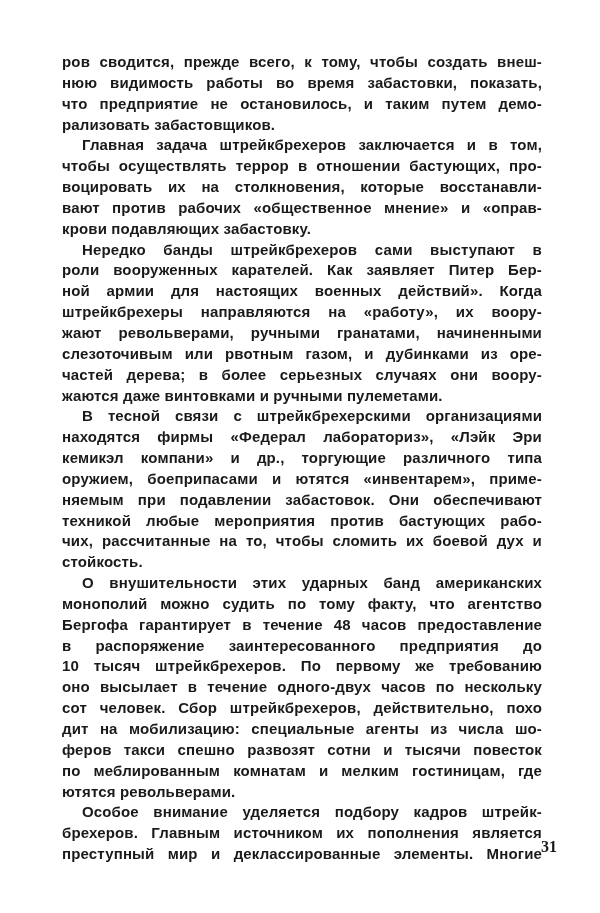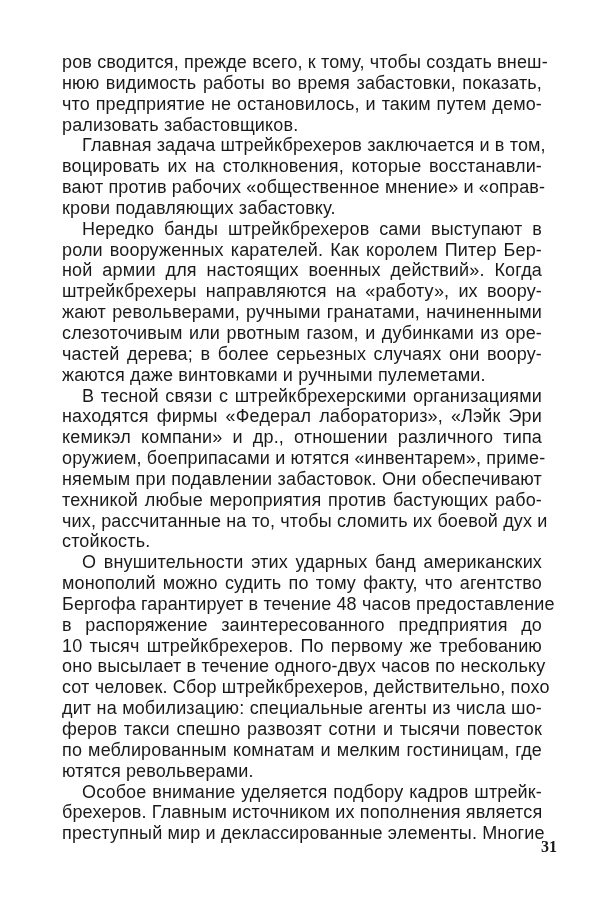--- a/index.html
+++ b/index.html
@@ -18,25 +18,26 @@
     .page {
       position: absolute;
       left: 62px;
       top: 52px;
       width: 480px;
     }
     .line {
       display: block;
       height: 20.85px;
       line-height: 20.85px;
-      font-size: 18px;
+      font-size: 15px;
       white-space: nowrap;
       text-align: justify;
       text-align-last: justify;
       letter-spacing: 0.15px;
+      font-weight: bold;
     }
     .line.indent {
       padding-left: 20px;
     }
     .line.last {
       text-align-last: left;
     }
     .page-number {
       position: absolute;
       left: 522px;
@@ -55,40 +56,41 @@
 
   <div>
     <span class="line">ров сводится, прежде всего, к тому, чтобы создать внеш-</span>
     <span class="line">нюю видимость работы во время забастовки, показать,</span>
     <span class="line">что предприятие не остановилось, и таким путем демо-</span>
     <span class="line last">рализовать забастовщиков.</span>
   </div>
 
   <div>
     <span class="line indent">Главная задача штрейкбрехеров заключается и в том,</span>
+    <span class="line">чтобы осуществлять террор в отношении бастующих, про-</span>
     <span class="line">воцировать их на столкновения, которые восстанавли-</span>
     <span class="line">вают против рабочих «общественное мнение» и «оправ-</span>
     <span class="line last">крови подавляющих забастовку.</span>
   </div>
 
   <div>
     <span class="line indent">Нередко банды штрейкбрехеров сами выступают в</span>
-    <span class="line">роли вооруженных карателей. Как королем Питер Бер-</span>
+    <span class="line">роли вооруженных карателей. Как заявляет Питер Бер-</span>
     <span class="line">ной армии для настоящих военных действий». Когда</span>
     <span class="line">штрейкбрехеры направляются на «работу», их воору-</span>
     <span class="line">жают револьверами, ручными гранатами, начиненными</span>
     <span class="line">слезоточивым или рвотным газом, и дубинками из оре-</span>
     <span class="line">частей дерева; в более серьезных случаях они воору-</span>
     <span class="line last">жаются даже винтовками и ручными пулеметами.</span>
   </div>
 
   <div>
     <span class="line indent">В тесной связи с штрейкбрехерскими организациями</span>
     <span class="line">находятся фирмы «Федерал лабораториз», «Лэйк Эри</span>
-    <span class="line">кемикэл компани» и др., отношении различного типа</span>
+    <span class="line">кемикэл компани» и др., торгующие различного типа</span>
     <span class="line">оружием, боеприпасами и ютятся «инвентарем», приме-</span>
     <span class="line">няемым при подавлении забастовок. Они обеспечивают</span>
     <span class="line">техникой любые мероприятия против бастующих рабо-</span>
     <span class="line">чих, рассчитанные на то, чтобы сломить их боевой дух и</span>
     <span class="line last">стойкость.</span>
   </div>
 
   <div>
     <span class="line indent">О внушительности этих ударных банд американских</span>
     <span class="line">монополий можно судить по тому факту, что агентство</span>

